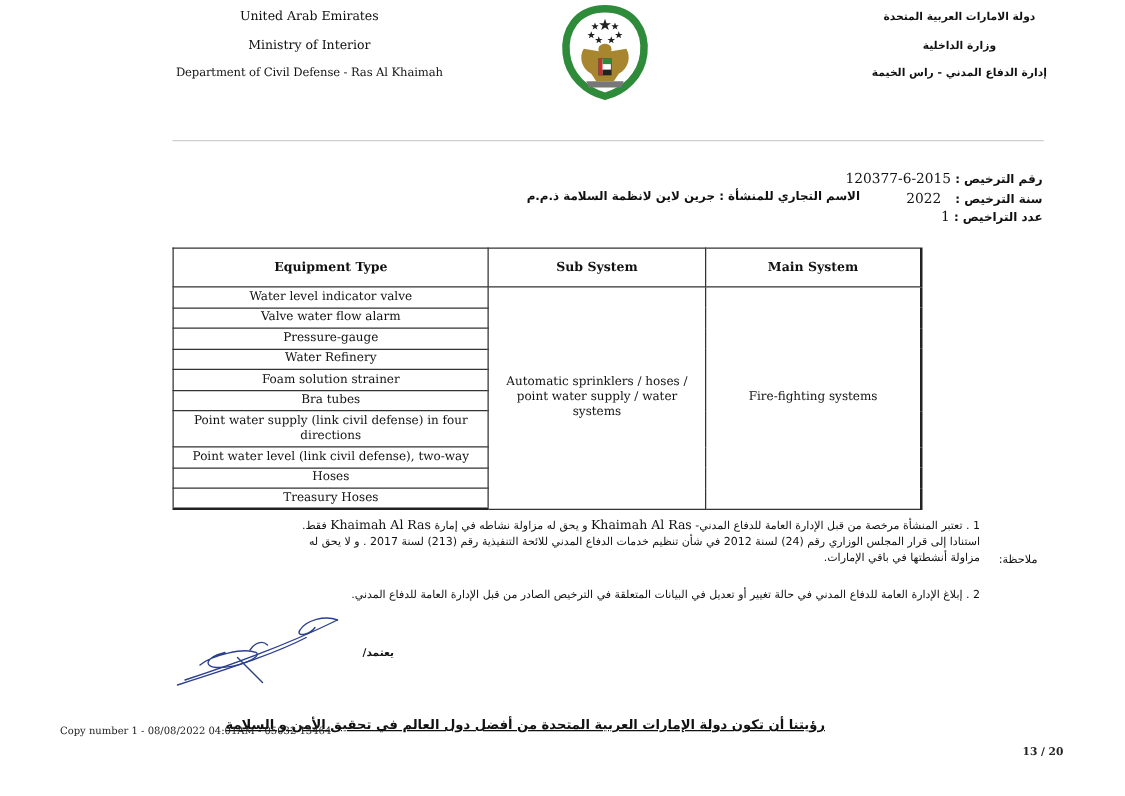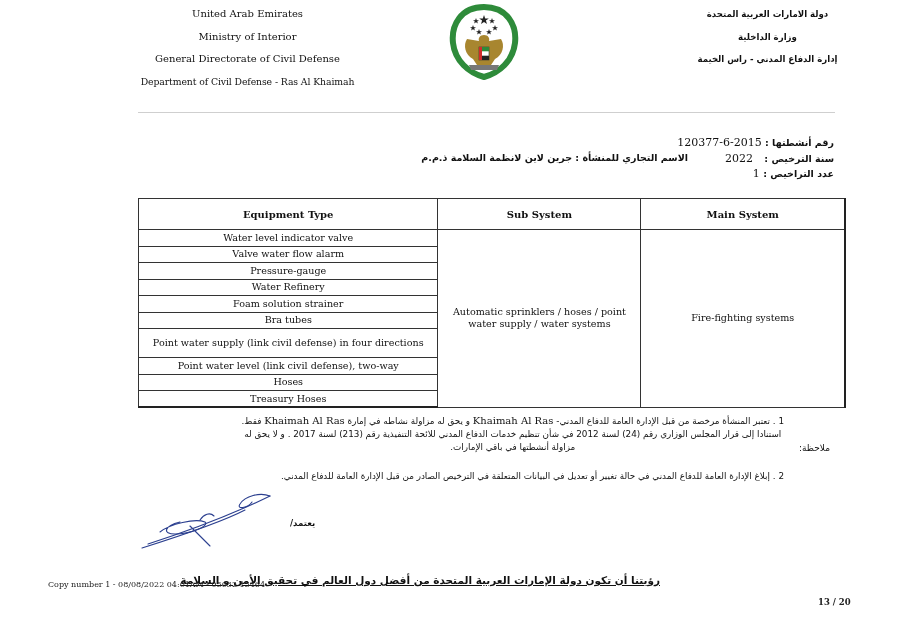--- a/index.html
+++ b/index.html
@@ -13,53 +13,52 @@
     .hdr-ar { position: absolute; left: 690px; top: 6px; width: 155px; text-align: center; direction: rtl; font-family: "DejaVu Sans", sans-serif; font-size: 8.6px; font-weight: bold; color: #111; }
     .hdr-ar div { height: 22.5px; line-height: 12px; padding-top: 2px; white-space: nowrap; }
 
     .logo { position: absolute; left: 447px; top: 3px; width: 74px; height: 80px; }
 
     .divider { position: absolute; left: 138px; top: 112px; width: 697px; height: 1px; background: #cfcfcf; }
 
     .meta { position: absolute; font-family: "DejaVu Sans", sans-serif; font-size: 9.5px; font-weight: bold; color: #111; direction: rtl; white-space: nowrap; }
     .meta .num { font-family: "DejaVu Serif", serif; font-size: 11px; font-weight: normal; text-align: center; }
 
-    table.equip { position: absolute; left: 138px; top: 198px; width: 708px; border-collapse: collapse; font-family: "DejaVu Serif", serif; font-size: 9.6px; color: #111; }
+    table.equip { position: absolute; left: 138px; top: 198px; width: 600px; border-collapse: collapse; font-family: "DejaVu Serif", serif; font-size: 9.6px; color: #111; }
     table.equip th { height: 31px; font-weight: bold; font-size: 10px; border: 1px solid #333; text-align: center; vertical-align: middle; }
     table.equip td { border: 1px solid #333; text-align: center; vertical-align: middle; line-height: 12px; padding: 0 3px; }
     table.equip td.eq { height: 16.5px; }
     table.equip td.eq.tall { height: 29px; }
     table.equip .c1 { width: 295px; }
     table.equip .c2 { width: 200px; margin-top: 44px; }
     table.equip .c3 { width: 201px; }
     table.equip tr:first-child th:last-child, table.equip td.main { border-right: 2px solid #222; }
     table.equip tr:last-child td { border-bottom: 2px solid #222; }
 
     .notes { position: absolute; left: 130px; top: 414px; width: 702px; direction: rtl; font-family: "DejaVu Sans", sans-serif; font-size: 8.8px; color: #111; }
     .notes-label { position: absolute; right: 2px; top: 29px; font-size: 9px; }
     .note { position: absolute; right: 48px; text-align: right; line-height: 13px; white-space: nowrap; }
     .note .latin { font-family: "DejaVu Serif", serif; font-size: 10px; }
-    .note1 { top: 0; text-align: center; }
+    .note1 { top: 0; }
     .note2 { top: 56px; }
 
     .sig { position: absolute; left: 140px; top: 488px; width: 140px; height: 65px; }
     .sig-label { position: absolute; left: 290px; top: 518px; font-family: "DejaVu Sans", sans-serif; font-size: 8.5px; font-weight: bold; direction: rtl; }
 
     .motto { position: absolute; left: 240px; top: 574px; width: 420px; text-align: center; direction: rtl; font-family: "DejaVu Sans", sans-serif; font-size: 10.5px; font-weight: bold; text-decoration: underline; color: #111; white-space: nowrap; }
 
     .footer-left { position: absolute; left: 48px; top: 580px; font-family: "DejaVu Serif", serif; font-size: 8px; color: #222; white-space: nowrap; }
     .footer-right { position: absolute; left: 818px; top: 597px; font-family: "DejaVu Serif", serif; font-size: 8.5px; font-weight: bold; color: #222; white-space: nowrap; }
   </style>
 </head>
 <body>
 
 <div class="hdr-en">
   <div>United Arab Emirates</div>
   <div>Ministry of Interior</div>
-  <div>General Directorate of Civil Defense</div>
   <div class="small">Department of Civil Defense - Ras Al Khaimah</div>
 </div>
 
 <div class="logo">
   <svg width="74" height="80" viewBox="0 0 74 80">
 
     <path d="M37 4 C14 4 4 22 6 40 C8 58 22 70 37 74 C52 70 66 58 68 40 C70 22 60 4 37 4 Z" fill="none" stroke="#2e8b3a" stroke-width="6"></path>
     <path d="M37 8 C18 8 10 24 11 40 C12 56 24 66 37 70 C50 66 62 56 63 40 C64 24 56 8 37 8 Z" fill="#ffffff"></path>
 
     <g fill="#222">
@@ -85,21 +84,21 @@
 
 <div class="hdr-ar">
   <div>دولة الامارات العربية المتحدة</div>
   <div>وزارة الداخلية</div>
   <div>إدارة الدفاع المدني - راس الخيمة</div>
 </div>
 
 <div class="divider"></div>
 
 <div class="meta" style="right:66px; top:136px;">
-  <span>رقم أنشطتها :</span>
+  <span>رقم الترخيص :</span>
   <span class="num">2015-6-120377</span>
 </div>
 <div class="meta" style="right:66px; top:152px;">
   <span>سنة الترخيص :</span>
   <span class="num" style="padding-right:8px;">2022</span>
 </div>
 <div class="meta" style="right:66px; top:167px;">
   <span>عدد التراخيص :</span>
   <span class="num">1</span>
 </div>

